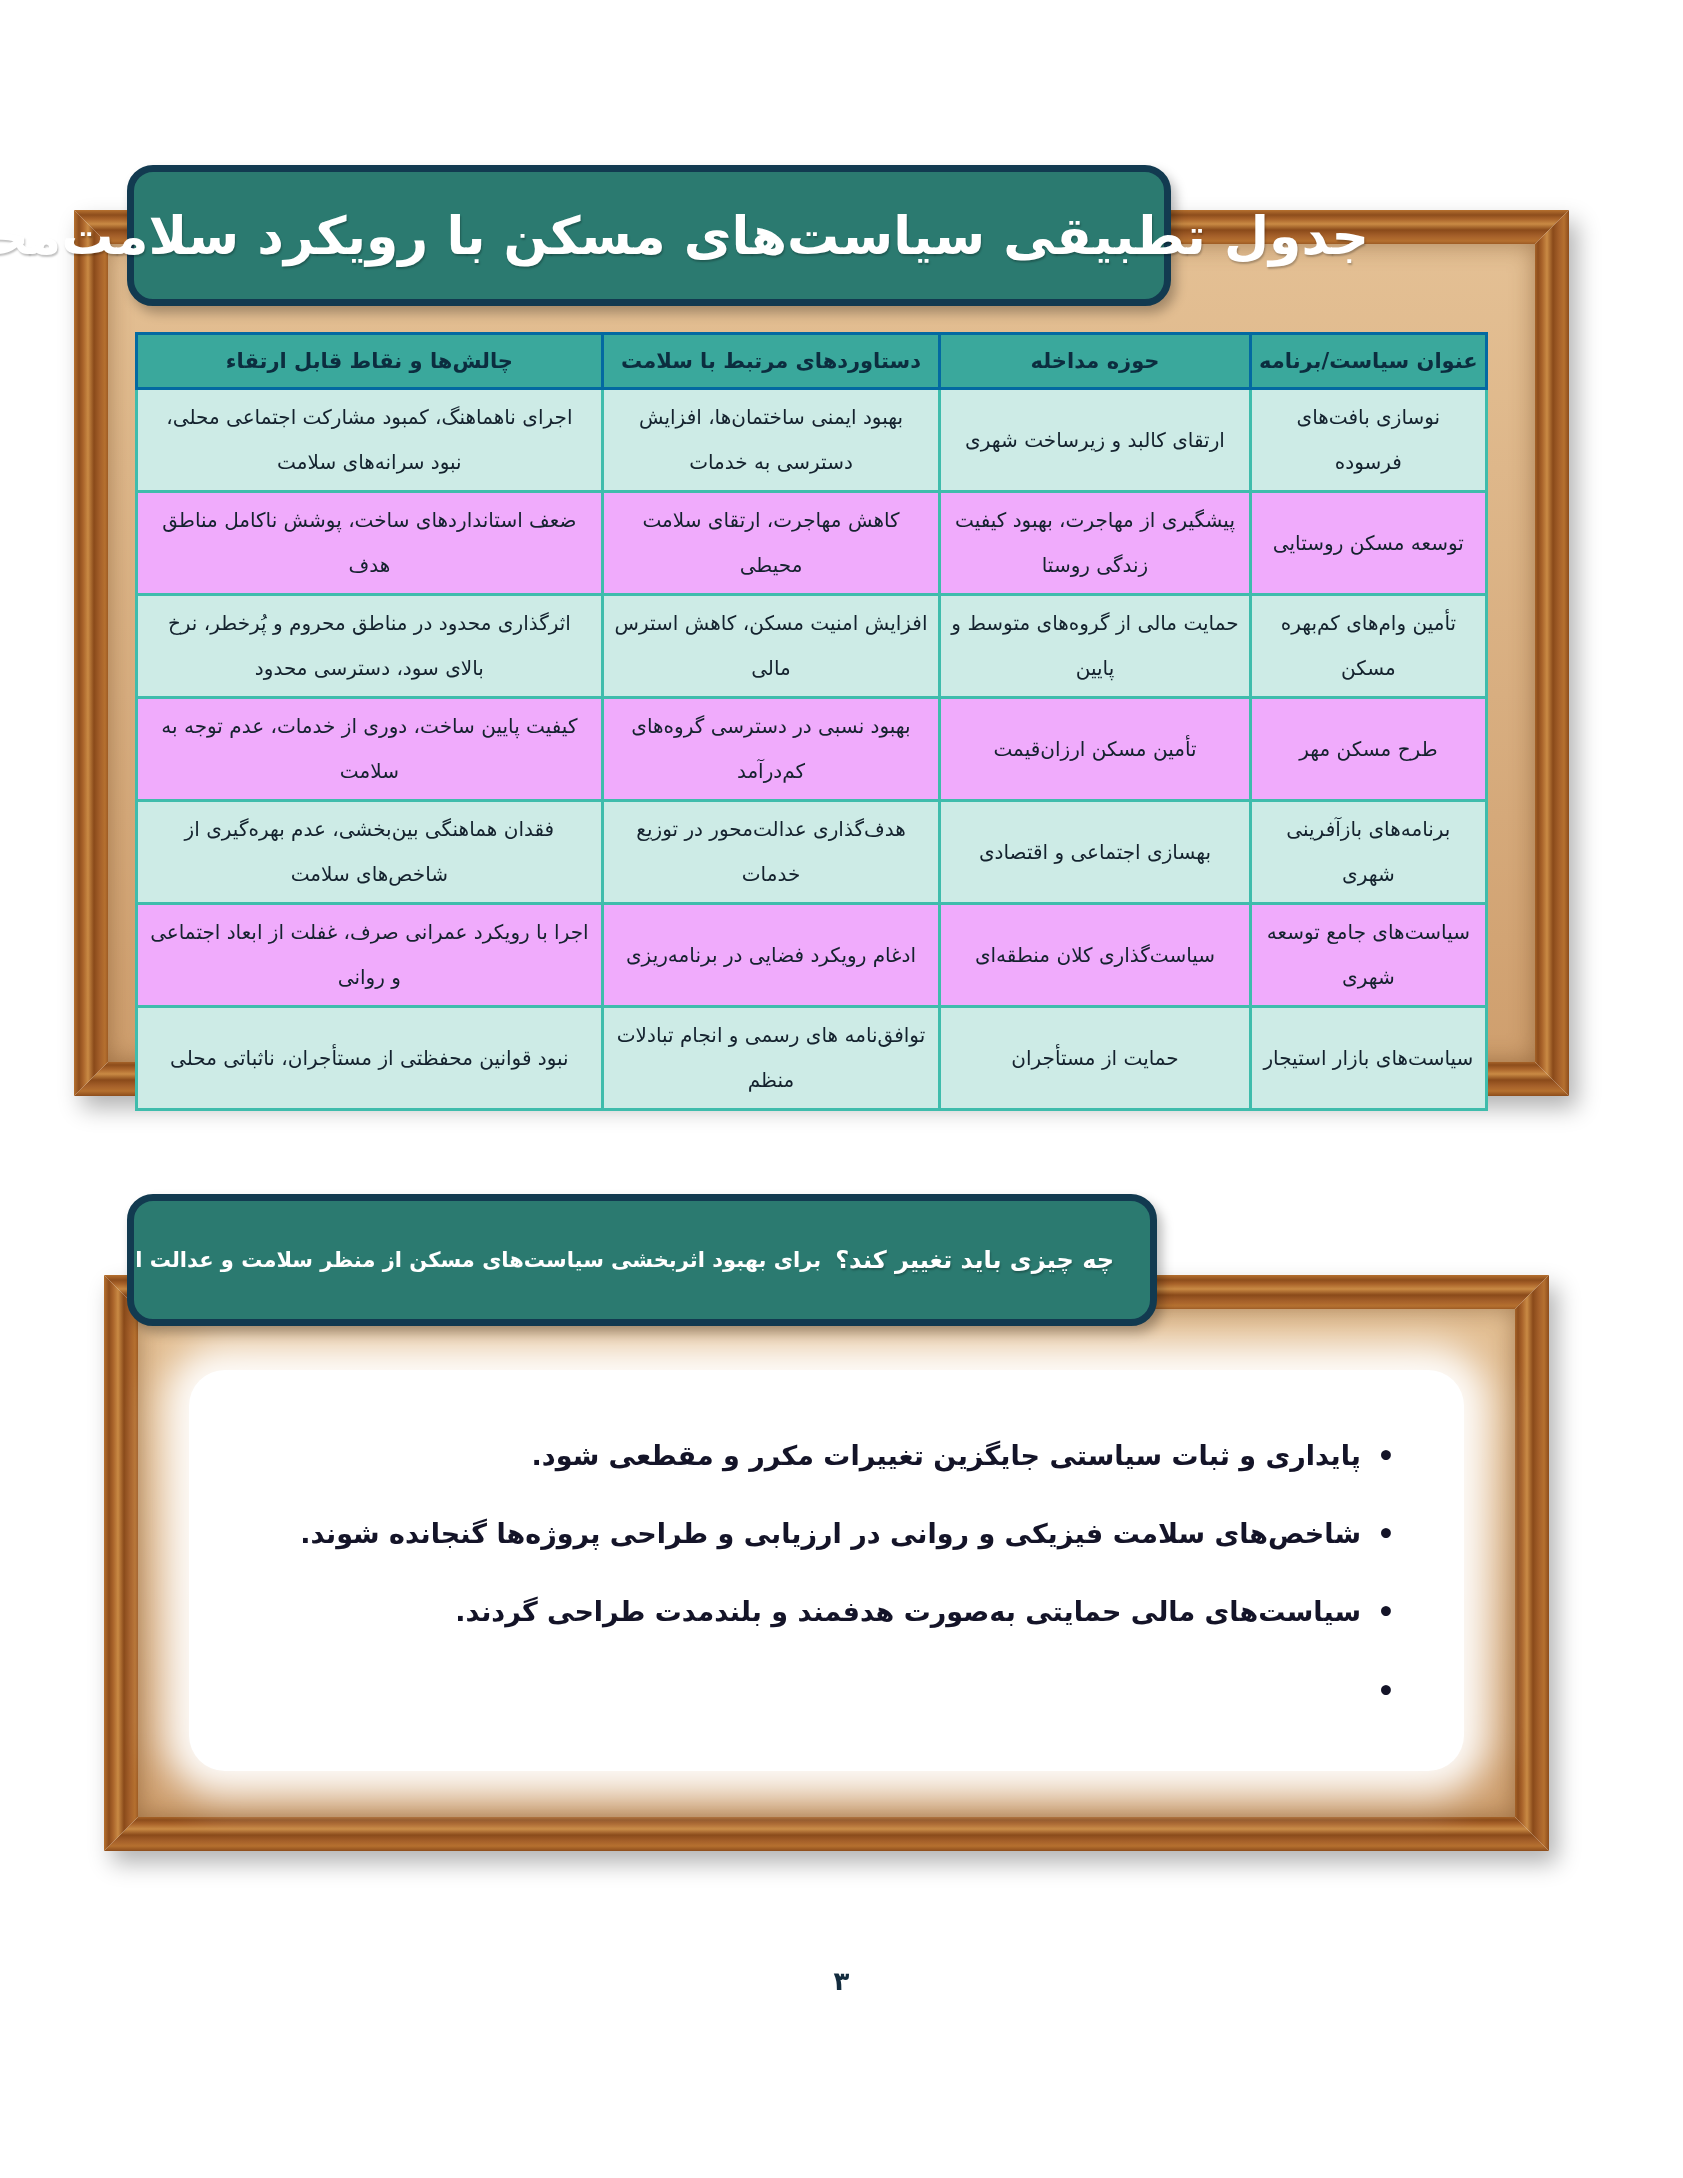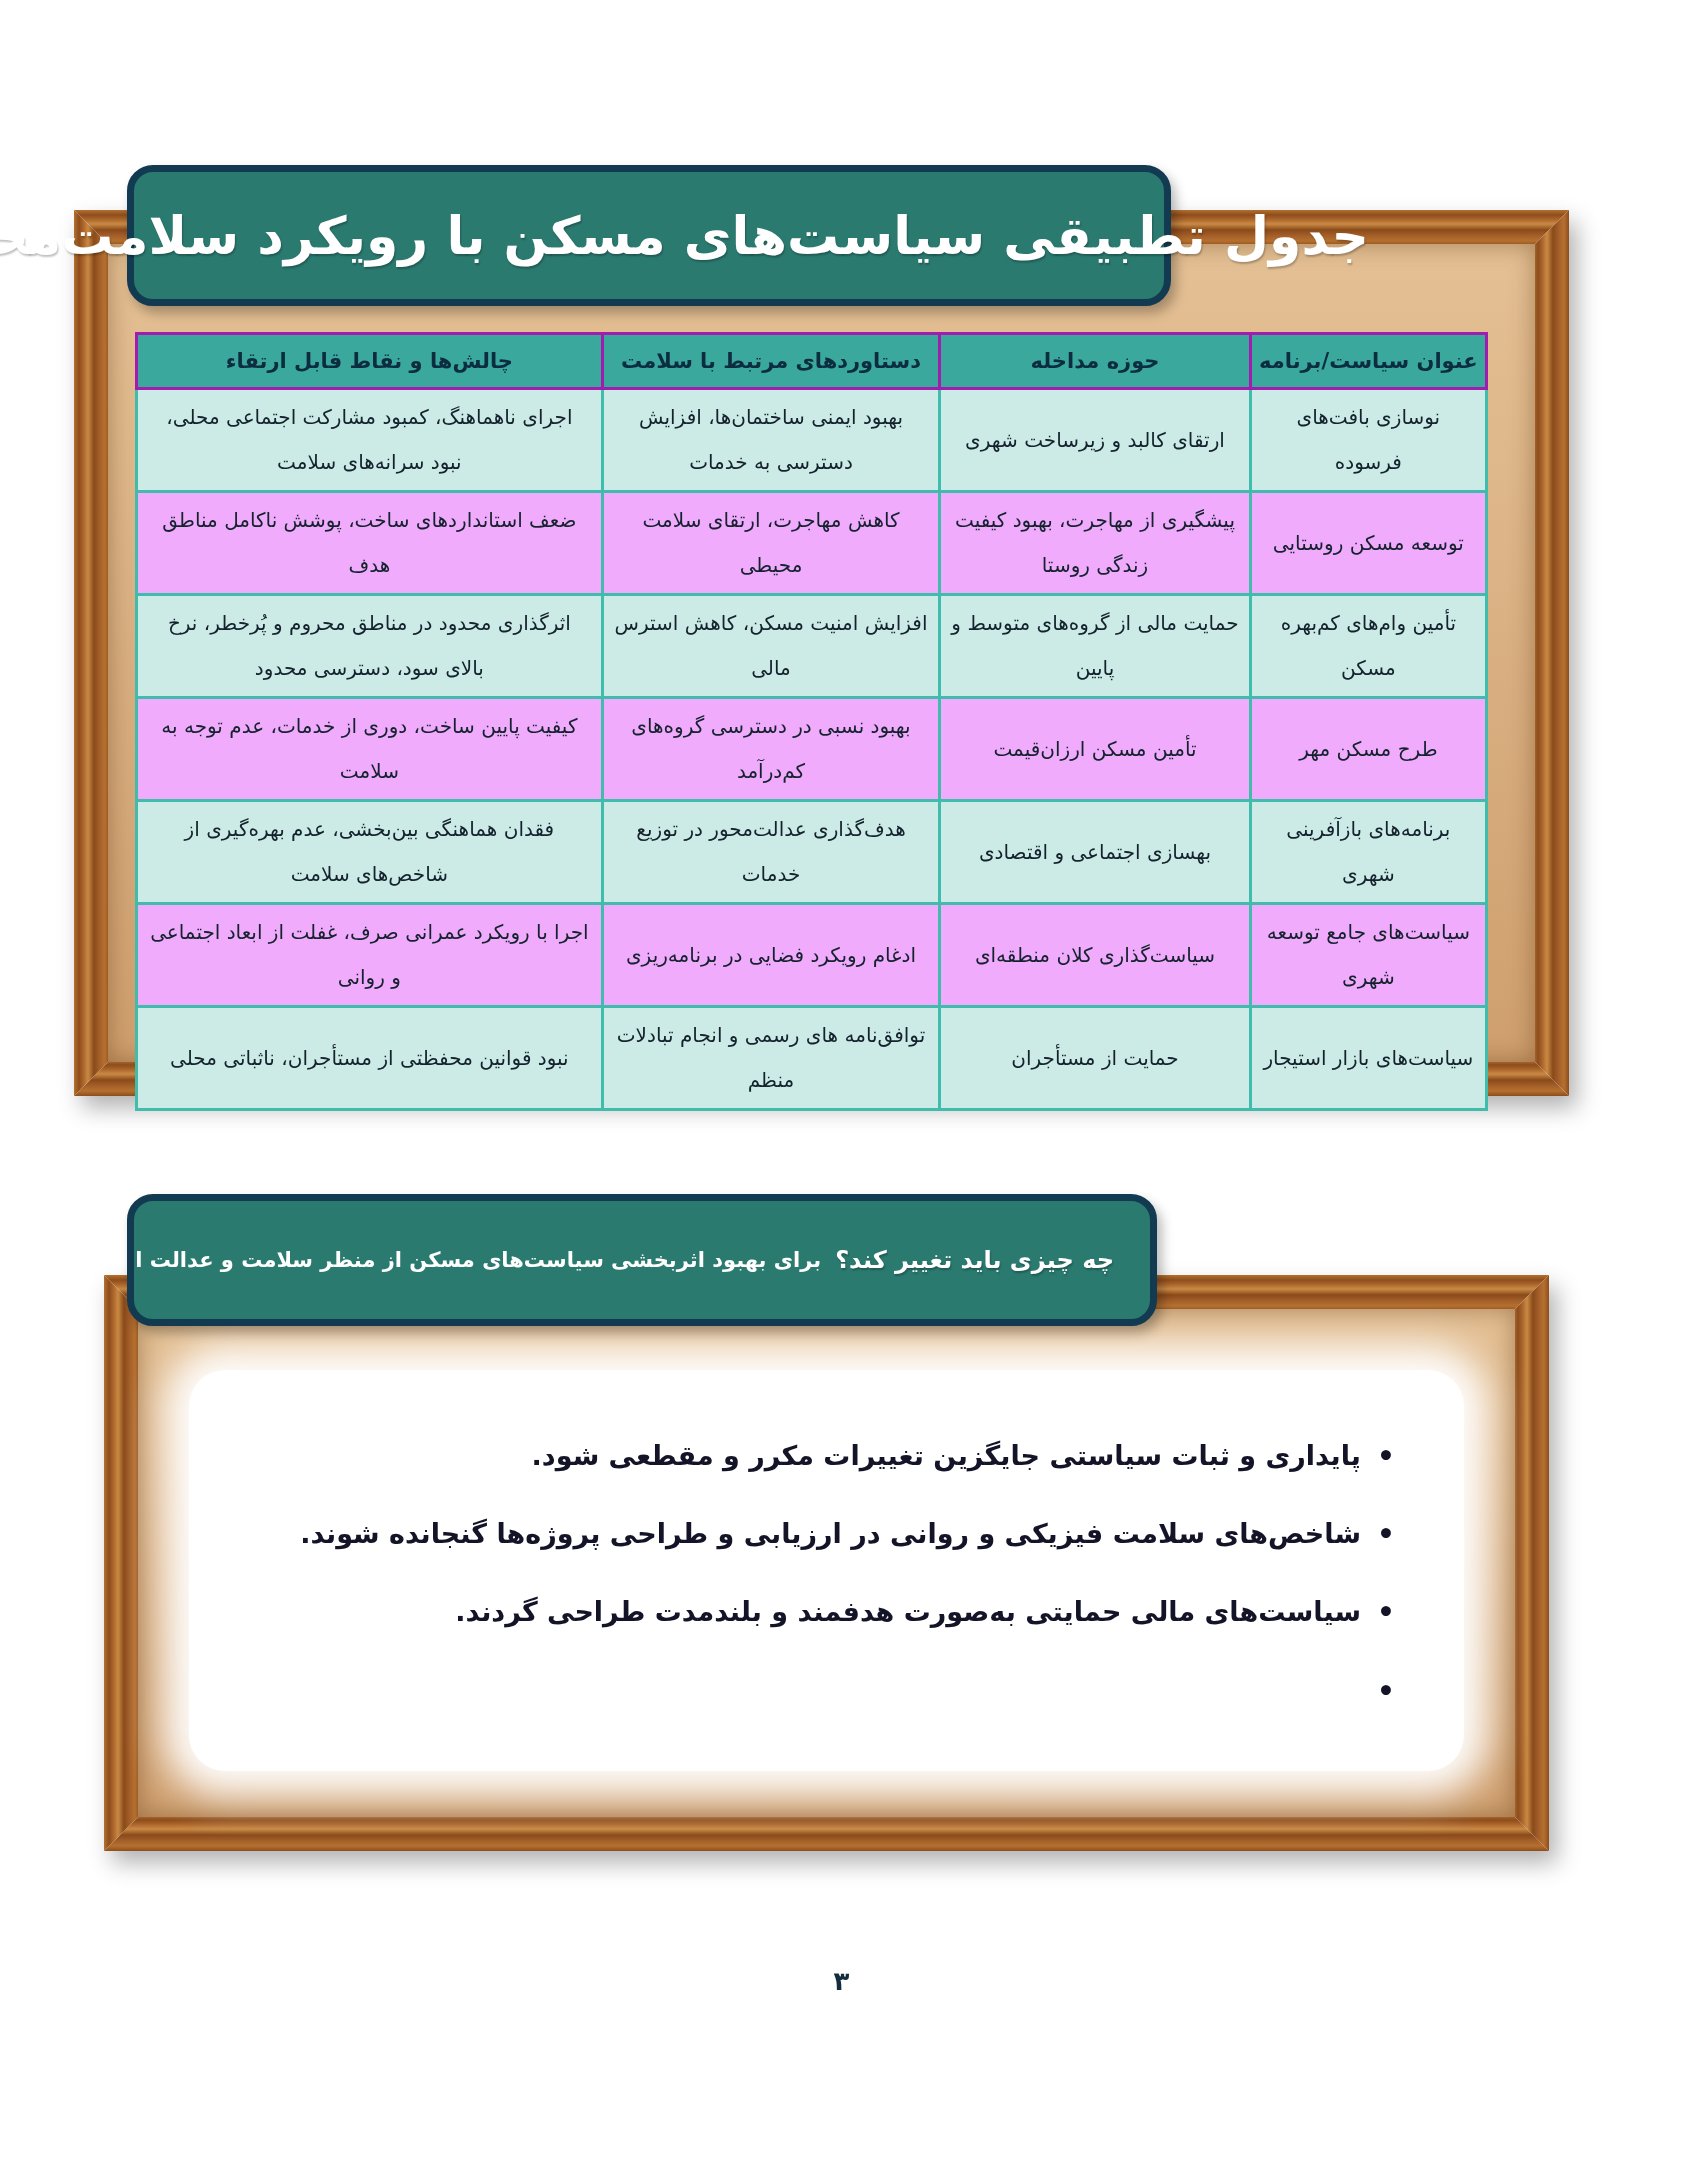--- a/index.html
+++ b/index.html
@@ -35,21 +35,21 @@
   .banner1 .banner-title{font-size:52px;font-weight:bold;text-shadow:1px 2px 2px rgba(0,0,0,0.25);white-space:nowrap;}
   .banner2{left:127px;top:1194px;width:1030px;height:132px;direction:rtl;
     display:flex;align-items:center;padding:0 36px;gap:14px;overflow:hidden;}
   .banner2 .big{font-size:24px;font-weight:bold;white-space:nowrap;text-shadow:1px 2px 2px rgba(0,0,0,0.25);}
   .banner2 .small{font-size:21px;font-weight:bold;white-space:nowrap;}
 
   
   .board-table{position:absolute;left:27px;top:88px;width:1353px;border-collapse:collapse;
     table-layout:fixed;background:#ffffff;direction:rtl;}
   .board-table th{background:#3aa89c;color:#0c2d3f;font-size:21px;font-weight:bold;
-    height:48px;border:3px solid #a21caf;padding:2px 6px;}
+    height:48px;border:3px solid #0369a1;padding:2px 6px;}
   .board-table td{font-size:20px;font-weight:normal;color:#14222e;text-align:center;
     vertical-align:middle;line-height:2.25;border:3px solid #3fbcac;padding:2px 10px;height:96px;}
   .board-table tr.alt td{background:#cdebe6;}
   .board-table tr.plain td{background:#f0abfc;}
 
   
   .white-content{position:absolute;left:51px;right:51px;top:61px;bottom:46px;background:#ffffff;
     border-radius:36px;box-shadow:0 0 36px 26px rgba(255,255,255,0.95);}
   .bullet-list{list-style:none;margin:0;padding:51px 65px 0 59px;direction:rtl;}
   .bullet-list li{position:relative;font-size:27px;font-weight:600;color:#141428;

